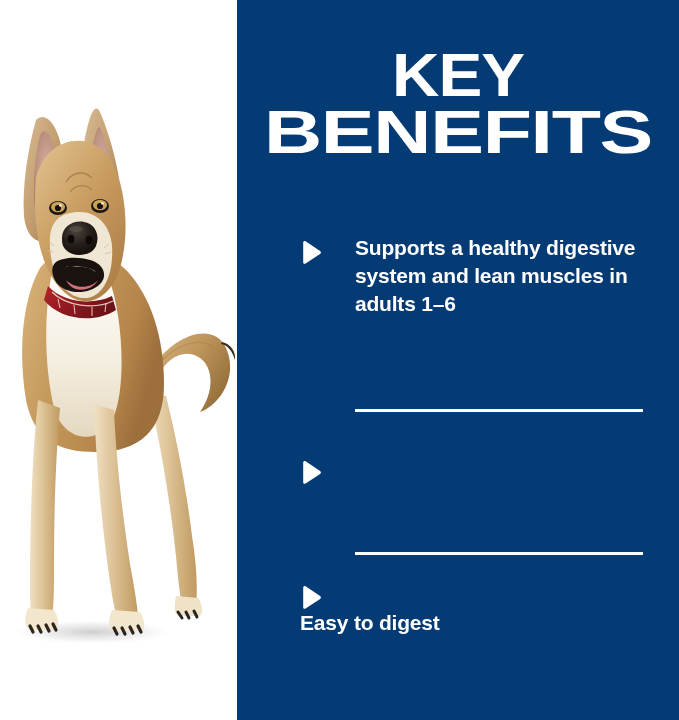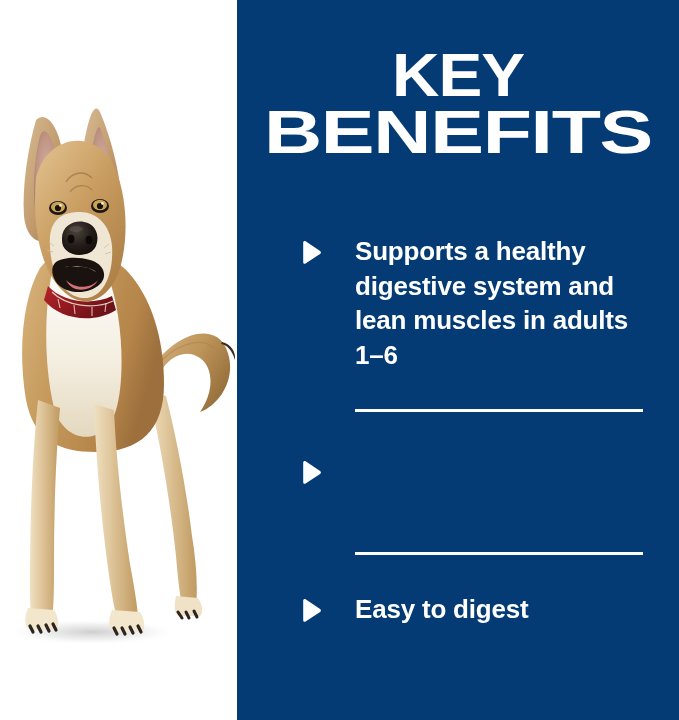--- a/index.html
+++ b/index.html
@@ -81,29 +81,29 @@
   .bullet-arrow {
     flex: 0 0 auto;
     width: 22px;
     margin-top: 7px;
     margin-right: 33px;
   }
   .bullet-arrow svg { display: block; }
   .benefit-text {
     flex: 1 1 auto;
     color: #ffffff;
-    font-size: 26px;
+    font-size: 21px;
     font-weight: bold;
     line-height: 1.33;
     letter-spacing: -0.2px;
   }
 
   #benefit-1 { top: 234px; }
   #benefit-2 { top: 454px; }
-  #benefit-3 { top: 592px; }
+  #benefit-3 { top: 579px; flex-direction: column; }
 
   .divider {
     position: absolute;
     left: 118px;
     width: 288px;
     height: 3px;
     background: #ffffff;
   }
   #divider-1 { top: 409px; }
   #divider-2 { top: 552px; }

